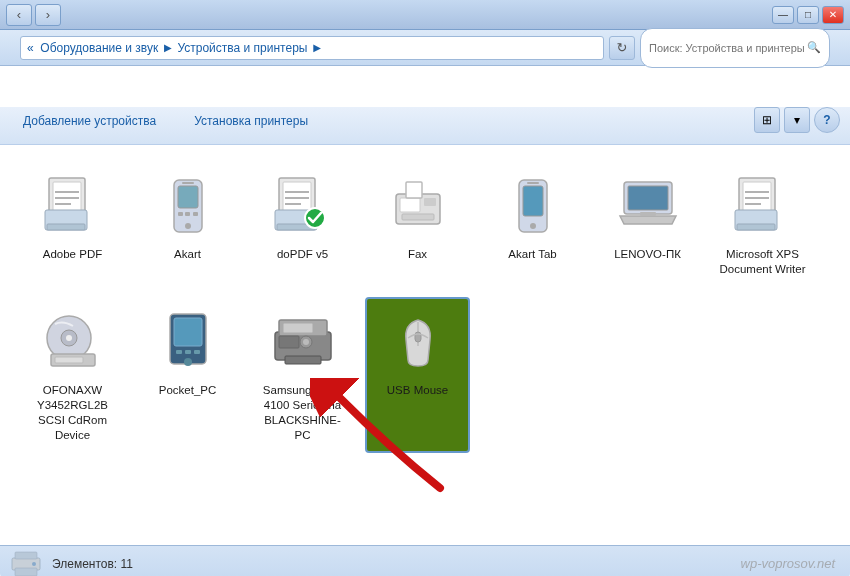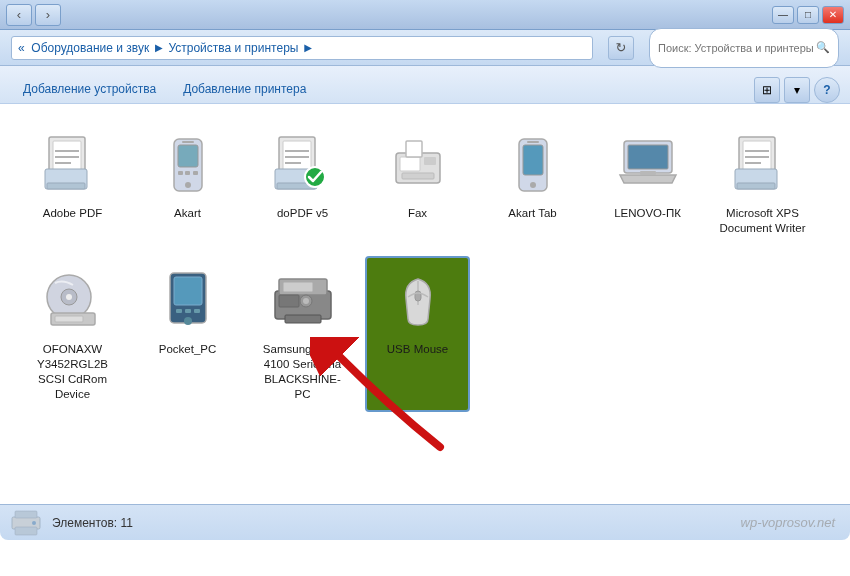--- a/index.html
+++ b/index.html
@@ -57,22 +57,22 @@
       color: #555;
       font-size: 13px;
     }
 
     
     .address-bar {
       height: 36px;
       background: linear-gradient(to bottom, #dce9f8, #c5d9f1);
       display: flex;
       align-items: center;
-      padding: 0 11px;
-      gap: 15px;
+      padding: 0 20px;
+      gap: 5px;
       border-bottom: 1px solid #9db8d9;
     }
     .address-path {
       flex: 1;
       height: 24px;
       background: white;
       border: 1px solid #9db8d9;
       border-radius: 3px;
       display: flex;
       align-items: center;
@@ -122,24 +122,25 @@
       flex: 1;
       font-size: 11px;
       color: #999;
     }
 
     
     .toolbar {
       height: 38px;
       background: linear-gradient(to bottom, #e8f0fb, #d4e3f5);
       display: flex;
-      align-items: flex-end;
+      align-items: flex-start;
       padding: 0 10px;
-      gap: 1px;
+      gap: 12px;
       border-bottom: 1px solid #b8ceea;
+      margin-top: 41px;
     }
     .toolbar-btn {
       height: 28px;
       padding: 0 12px;
       background: transparent;
       border: 1px solid transparent;
       border-radius: 3px;
       cursor: pointer;
       font-size: 12px;
       color: #1a5fa8;
@@ -277,21 +278,21 @@
   </div>
   <div class="refresh-btn">↻</div>
   <div class="search-box">
     <input type="text" placeholder="Поиск: Устройства и принтеры" style="">
     <span>🔍</span>
   </div>
 </div>
 
 <div class="toolbar">
   <button class="toolbar-btn">Добавление устройства</button>
-  <button class="toolbar-btn">Добавление принтера</button>
+  <button class="toolbar-btn">Установка принтеры</button>
   <div class="toolbar-right">
     <div class="view-btn">⊞</div>
     <div class="view-btn">▾</div>
     <div class="view-btn" style="border-radius:50%;font-weight:bold;color:#1a5fa8;">?</div>
   </div>
 </div>
 
 <div class="main-content">
   <div class="device-grid">
 

